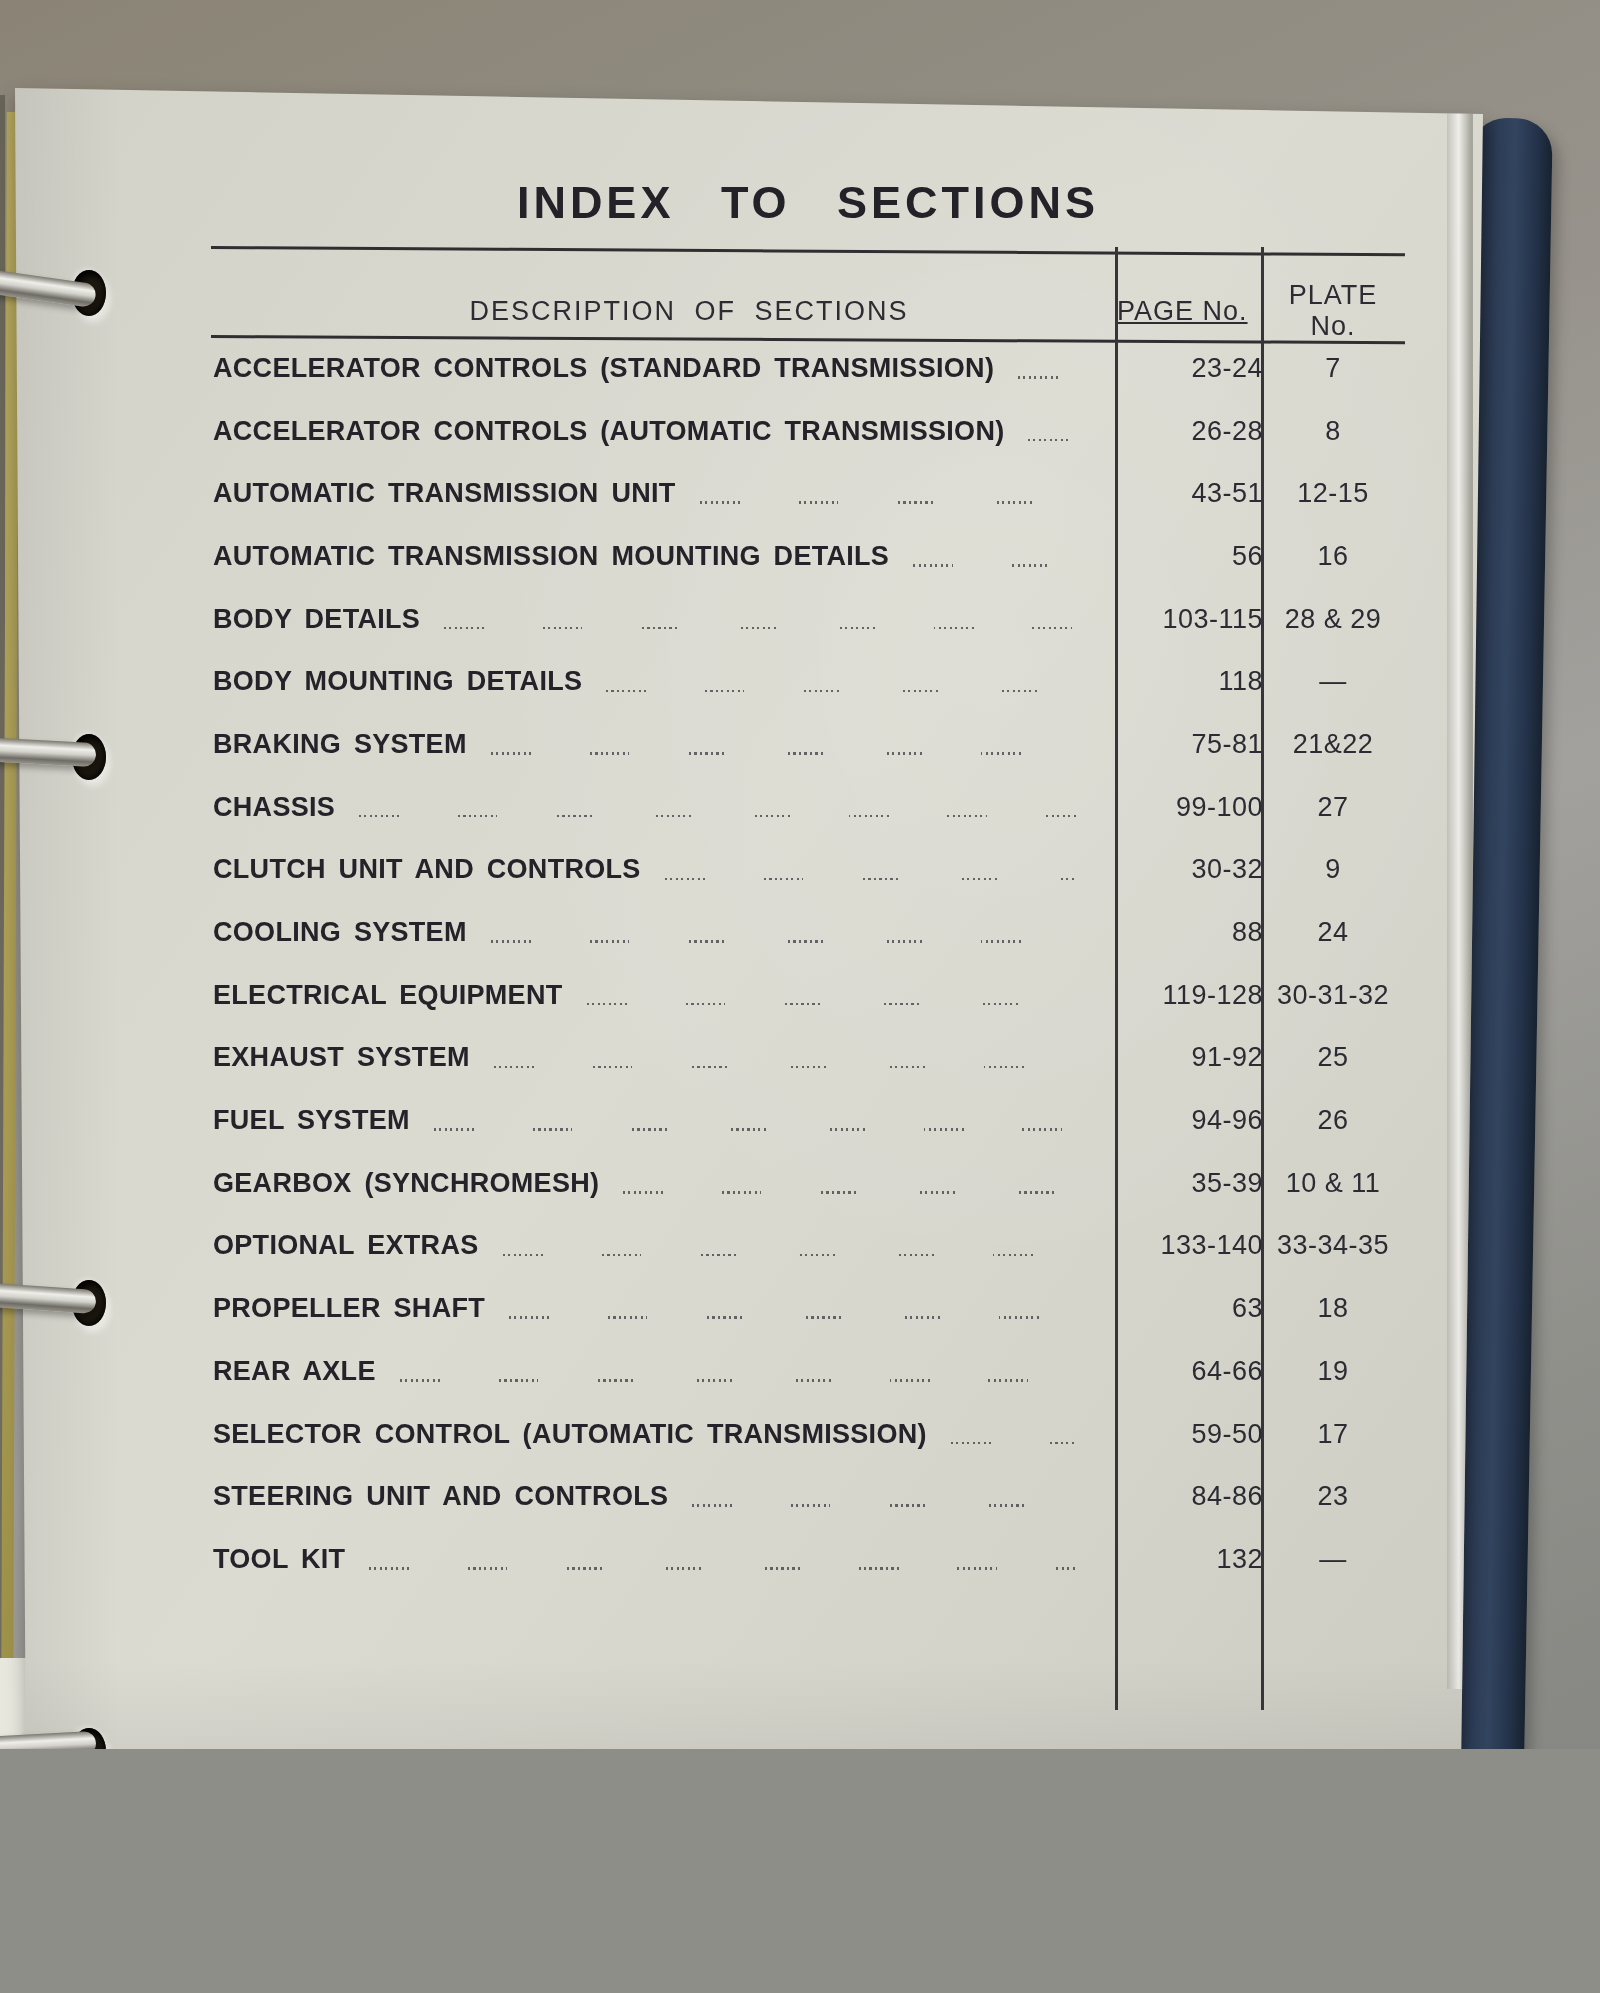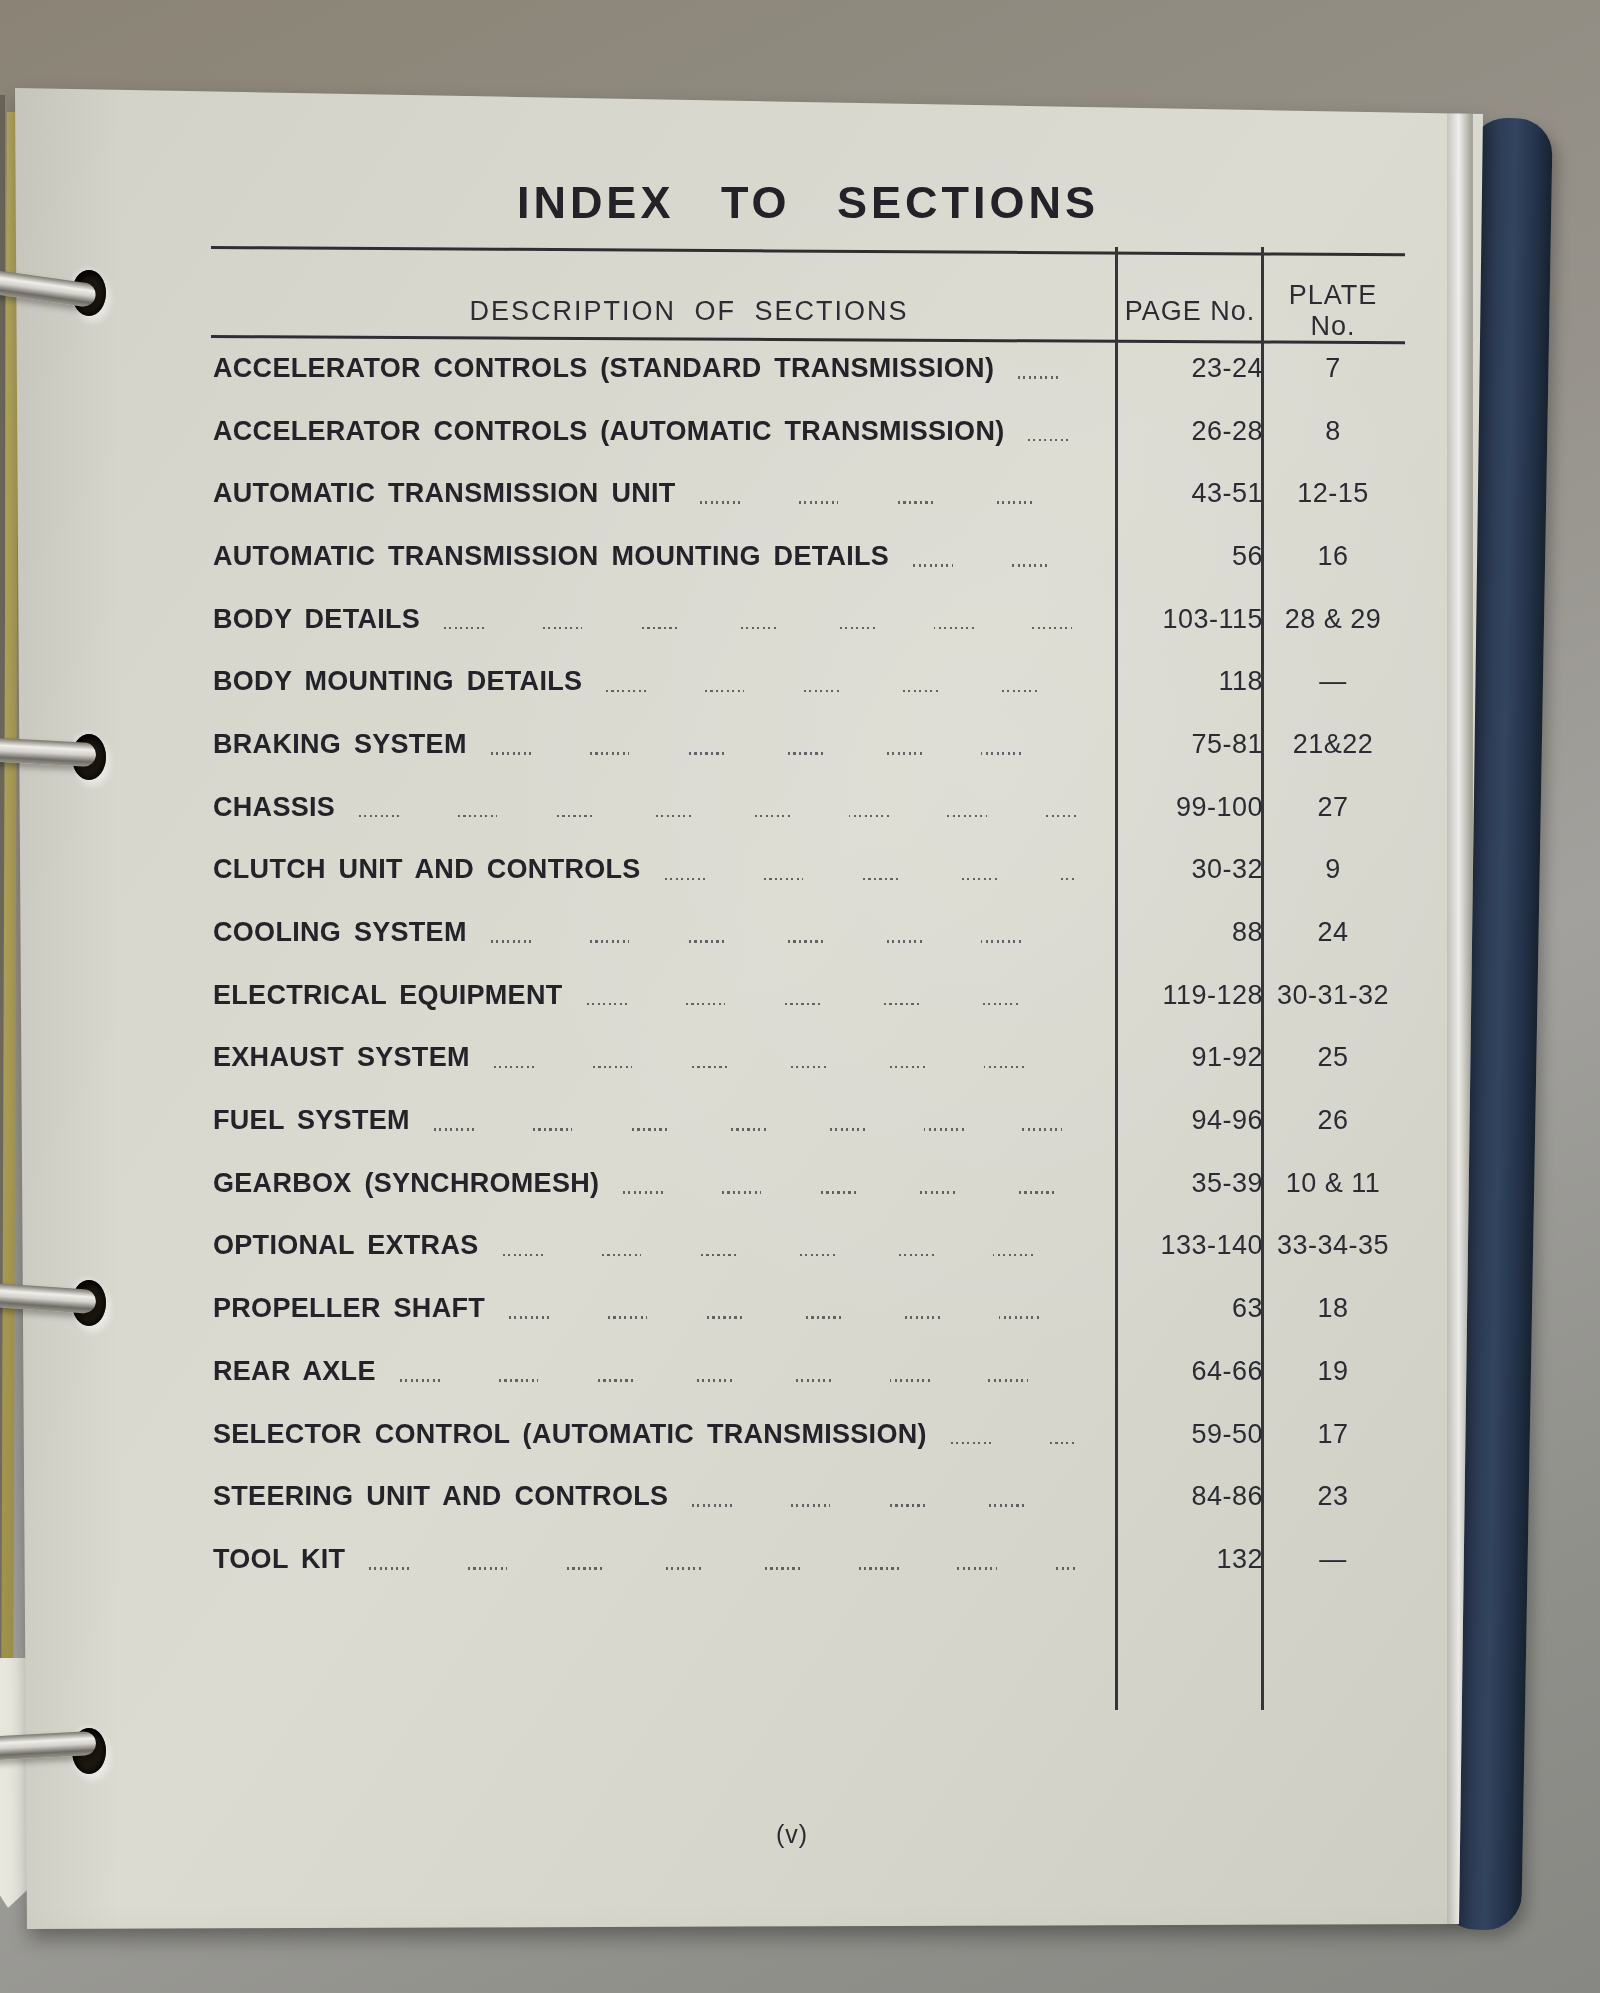--- a/index.html
+++ b/index.html
@@ -1,17 +1,17 @@
 <!DOCTYPE html>
 <html><head>
 <meta charset="utf-8">
 <style>
   html,body{margin:0;padding:0;background:#8e8e89;}
   *{box-sizing:border-box;}
-  .scene{position:relative;width:1600px;height:1993px;overflow:hidden;
+  .scene{position:relative;width:1600px;height:1749px;overflow:hidden;
          font-family:"Liberation Sans",sans-serif;
          background:linear-gradient(155deg,#8b8476 0%,#8f8a7e 16%,#97938c 40%,#a2a19d 60%,#90908b 84%,#878783 100%);}
 
   
   .binder-cover{position:absolute;left:1455px;top:118px;width:82px;height:1812px;
     border-radius:36px;transform:rotate(1deg);
     background:linear-gradient(90deg,#1d2939 0%,#2e3e58 35%,#33445f 55%,#233249 82%,#17222f 100%);
     box-shadow:6px 8px 14px rgba(0,0,0,.25);}
 
   
@@ -50,21 +50,21 @@
   .rule{position:absolute;left:-2px;width:1194px;background:#2f2f31;transform-origin:left center;}
   .rule.title-rule{top:66px;height:3px;transform:rotate(.35deg);}
   .rule.header-rule{top:155px;height:2.5px;transform:rotate(.3deg);}
   .vline{position:absolute;top:67px;width:2.5px;height:1463px;background:#36363a;}
   .vline.v1{left:902px;}
   .vline.v2{left:1048px;}
 
   .thead{position:absolute;top:92px;left:0;width:1190px;height:78px;display:flex;
     font-size:27px;letter-spacing:2px;color:#2c2c32;align-items:center;}
   .th-desc{width:904px;text-align:center;padding-left:48px;word-spacing:9px;}
-  .th-page{width:146px;text-align:center;letter-spacing:1px;}
+  .th-page{width:146px;letter-spacing:1px;text-decoration:underline;}
   .th-plate{width:140px;text-align:center;letter-spacing:1px;}
 
   .rows{position:absolute;top:157px;left:0;width:1190px;}
   .row{display:flex;align-items:center;height:62.7px;}
   .desc{width:904px;display:flex;align-items:center;padding-right:40px;}
   .desc-label{font-weight:bold;font-size:27px;letter-spacing:.3px;word-spacing:5px;
     white-space:nowrap;color:#232329;}
   .leader{flex:1 1 0;min-width:0;height:2.5px;margin-left:24px;transform:translateY(9px);
     background:repeating-linear-gradient(90deg,rgba(47,47,53,.7) 0 2px,rgba(0,0,0,0) 2px 5.5px);
     -webkit-mask:repeating-linear-gradient(90deg,#000 0 40px,transparent 40px 98px);

